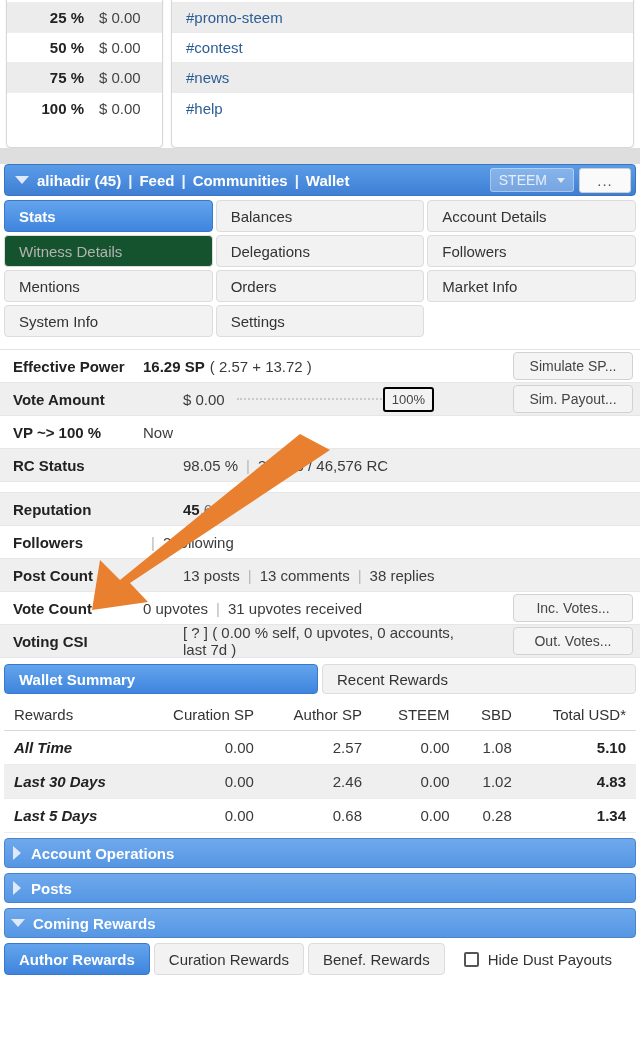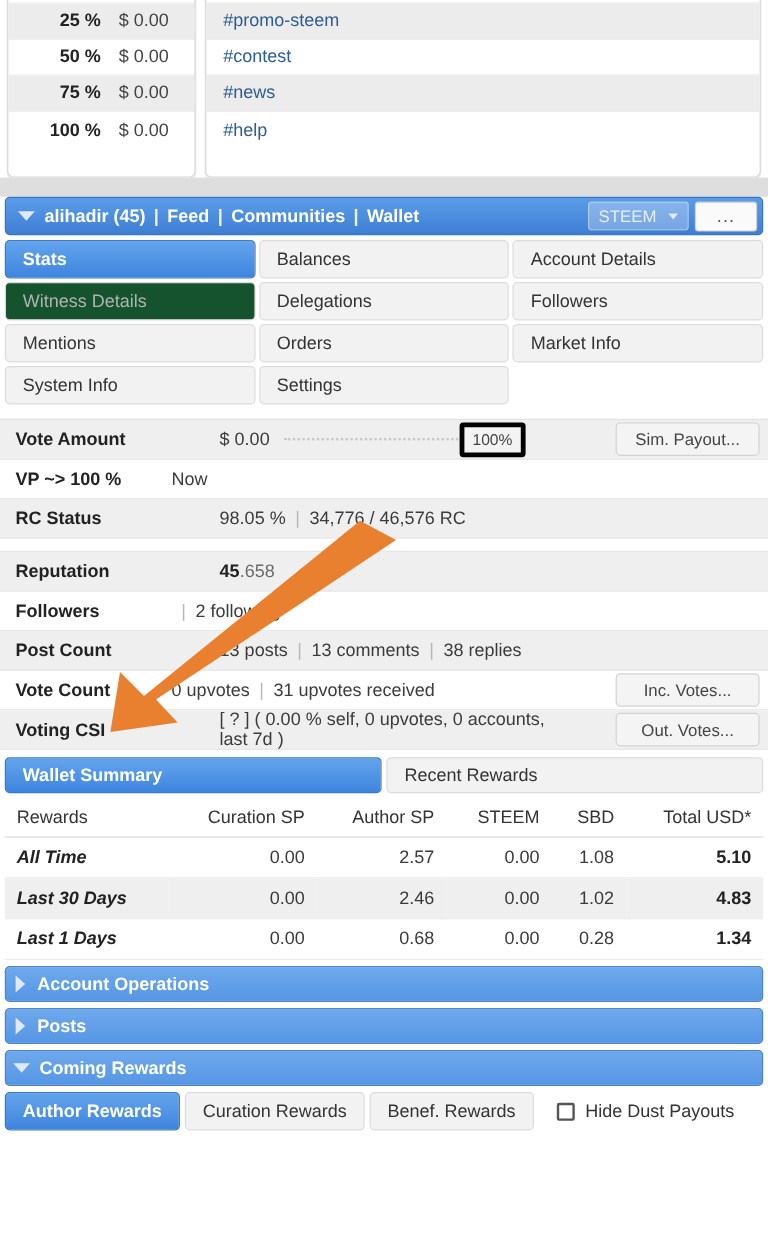--- a/index.html
+++ b/index.html
@@ -105,21 +105,21 @@
   .sbtn {
     background: #f4f4f4; border: 1px solid #d2d2d2; border-radius: 4px;
     padding: 5px 9px; font-size: 14px; color: #444; white-space: nowrap;
     min-width: 120px; text-align:center;
   }
   .slider { display: inline-flex; align-items: center; margin-left: 12px; }
   .slider-track {
     width: 148px; height: 2px; border-top: 2px dotted #c9c9c9;
   }
   .slider-knob {
-    background: #f3f3f3; border: 4px solid #000000; border-radius: 3px;
+    background: #f3f3f3; border: 2px solid #000000; border-radius: 3px;
     font-size: 13px; color: #444; padding: 3px 7px; margin-left: -2px;
   }
   .pipe { color: #b6b6b6; padding: 0 8px; }
   .rep-main { font-weight: bold; color:#222; }
   .rep-dec { color: #6a6a6a; }
 
   
   .rewards-tabs { display: flex; gap: 4px; padding: 6px 4px 4px 4px; }
   .rtab {
     flex: 1; height: 30px; display:flex; align-items:center; padding-left: 14px;
@@ -231,20 +231,30 @@
     <div class="tab">Mentions</div>
     <div class="tab">Orders</div>
     <div class="tab">Market Info</div>
     <div class="tab">System Info</div>
     <div class="tab">Settings</div>
     <div class="tab blank"></div>
   </div>
 
   <div class="stats">
 
+    <div class="srow">
+      <div class="slabel">Effective Power</div>
+      <div class="sval">
+        <b>16.29 SP</b>
+        <span style="padding-left:5px">( 2.57 + 13.72 )</span>
+      </div>
+      <div class="sbtn-wrap">
+        <div class="sbtn">Simulate SP...</div>
+      </div>
+    </div>
 
     <div class="srow alt">
       <div class="slabel">Vote Amount</div>
       <div class="sval">
         <span>$ 0.00</span>
         <span class="slider">
           <span class="slider-track"></span>
           <span class="slider-knob">100%</span>
         </span>
       </div>
@@ -350,21 +360,21 @@
       </tr>
       <tr class="alt">
         <td>Last 30 Days</td>
         <td>0.00</td>
         <td>2.46</td>
         <td>0.00</td>
         <td>1.02</td>
         <td>4.83</td>
       </tr>
       <tr>
-        <td>Last 1 Days</td>
+        <td>Last 5 Days</td>
         <td>0.00</td>
         <td>0.68</td>
         <td>0.00</td>
         <td>0.28</td>
         <td>1.34</td>
       </tr>
     </tbody>
   </table>
 
   <div class="acc">

